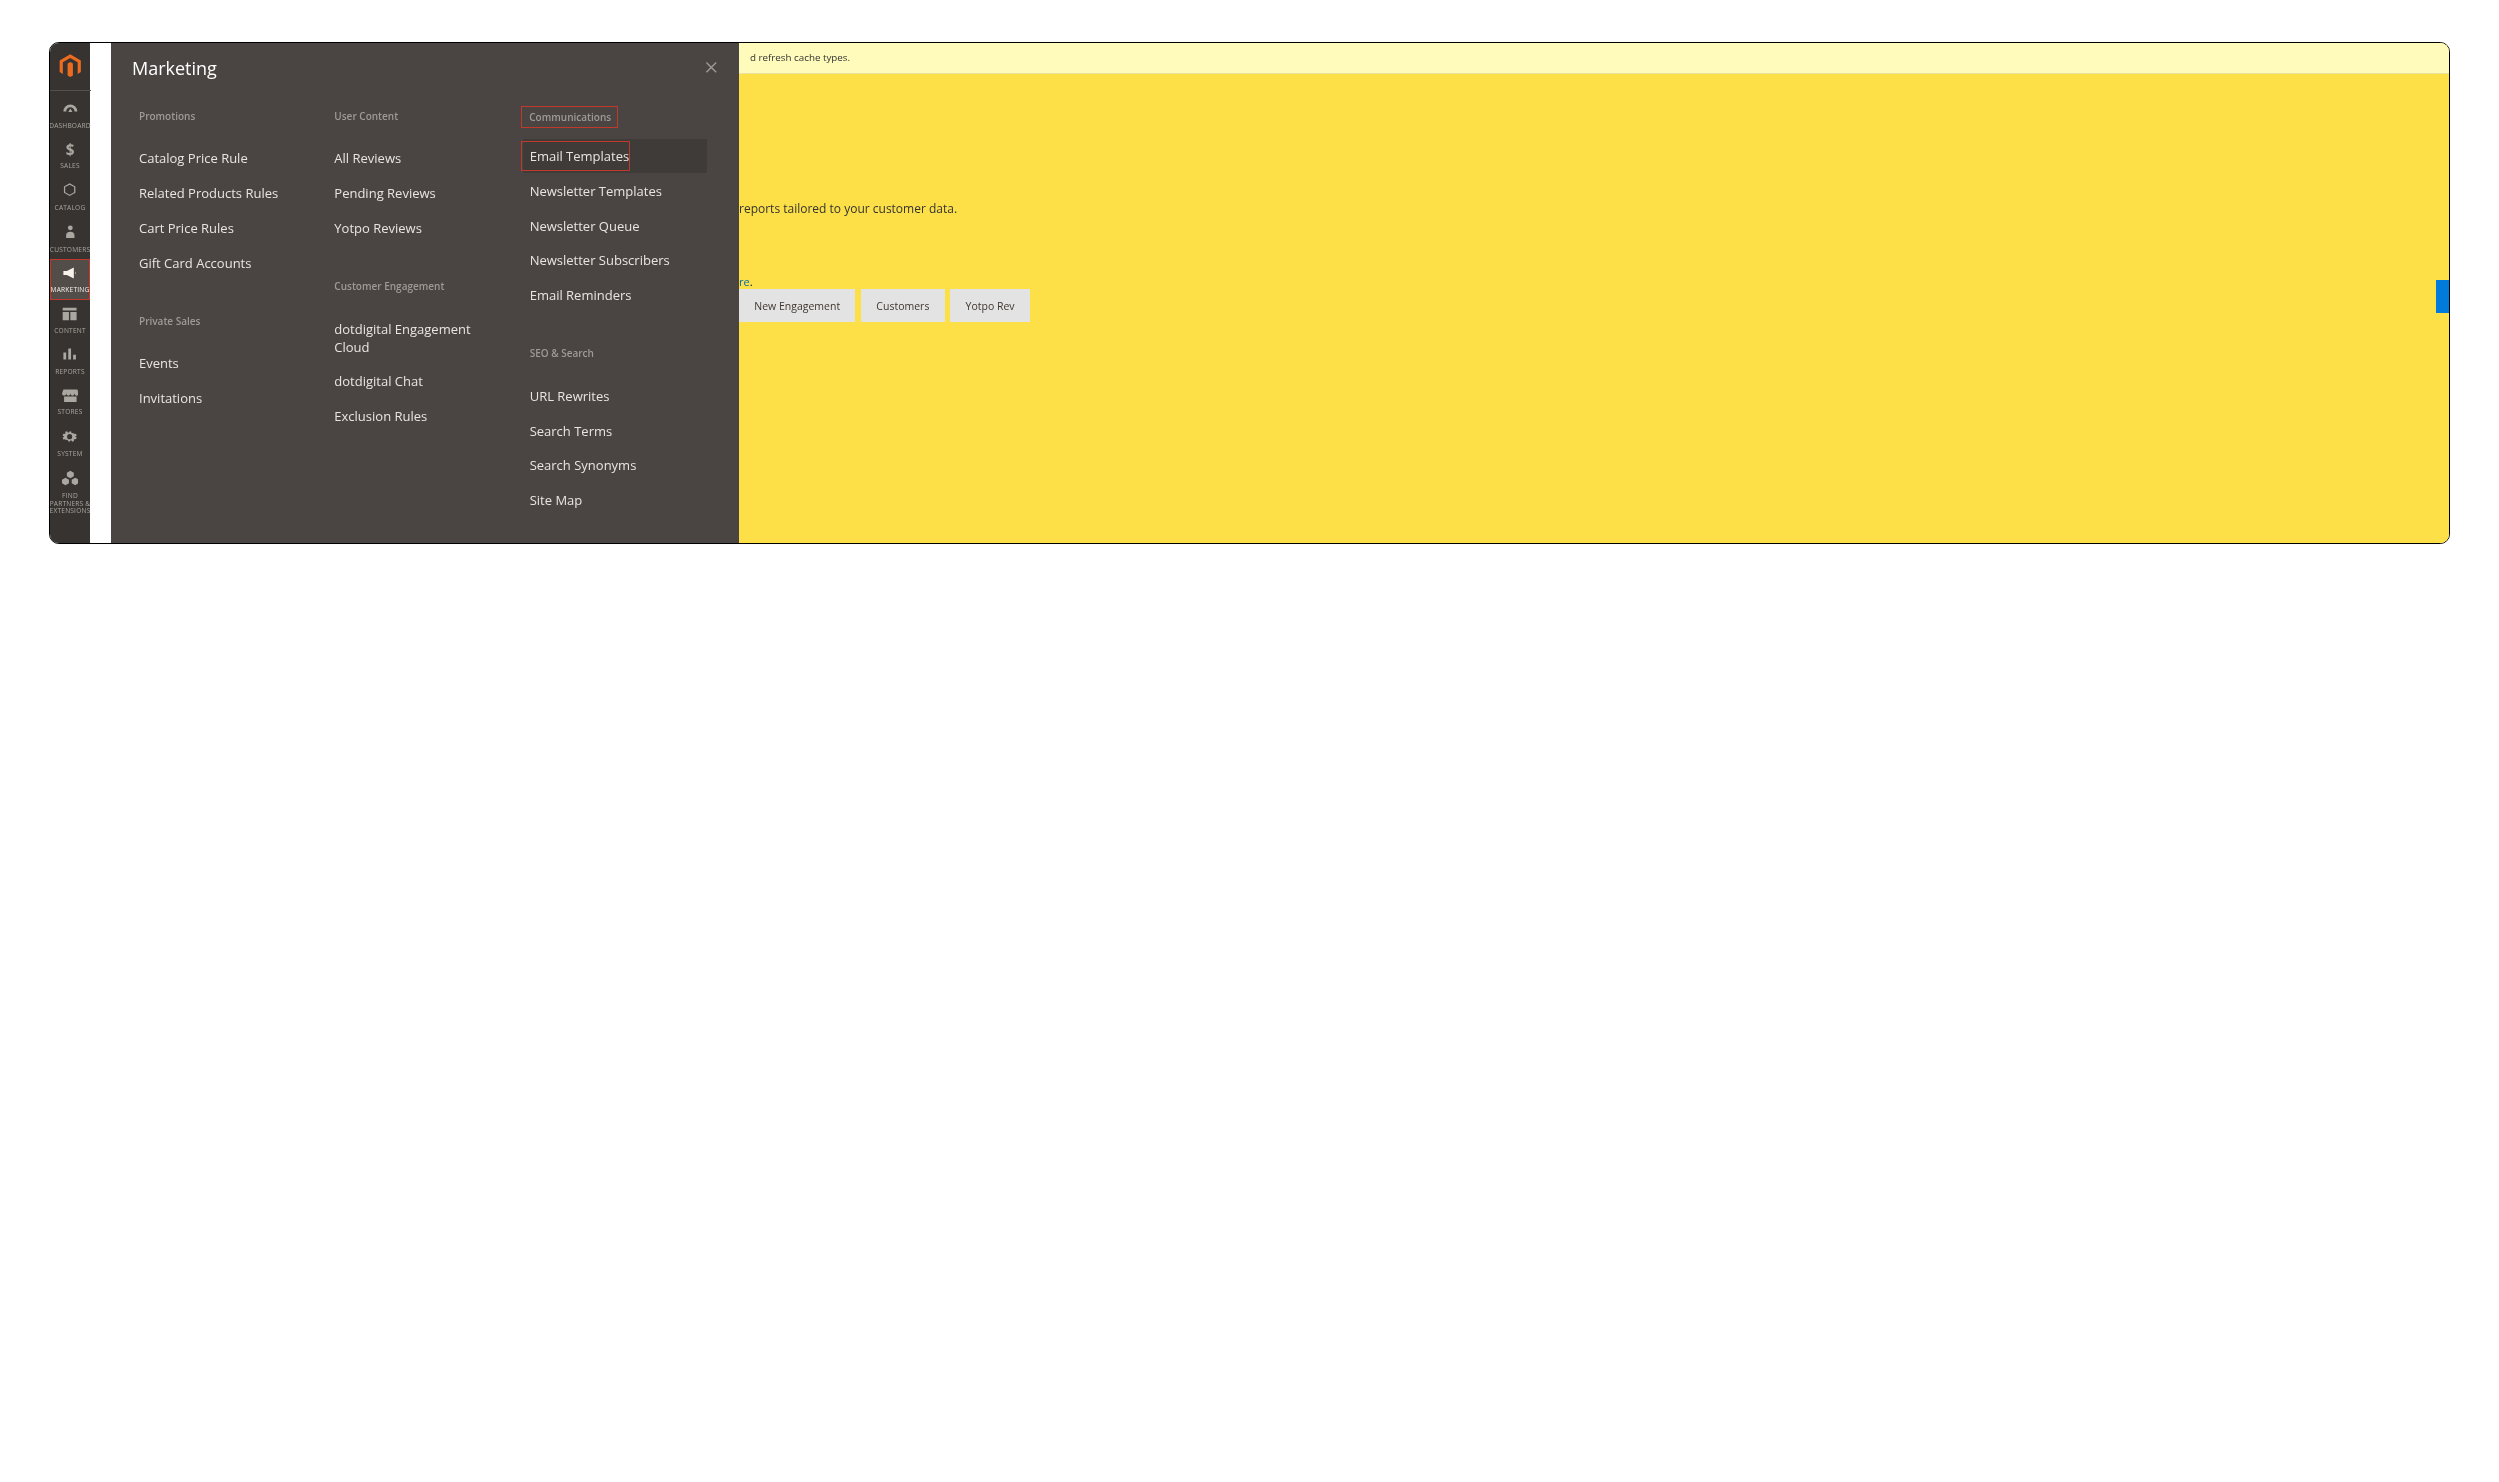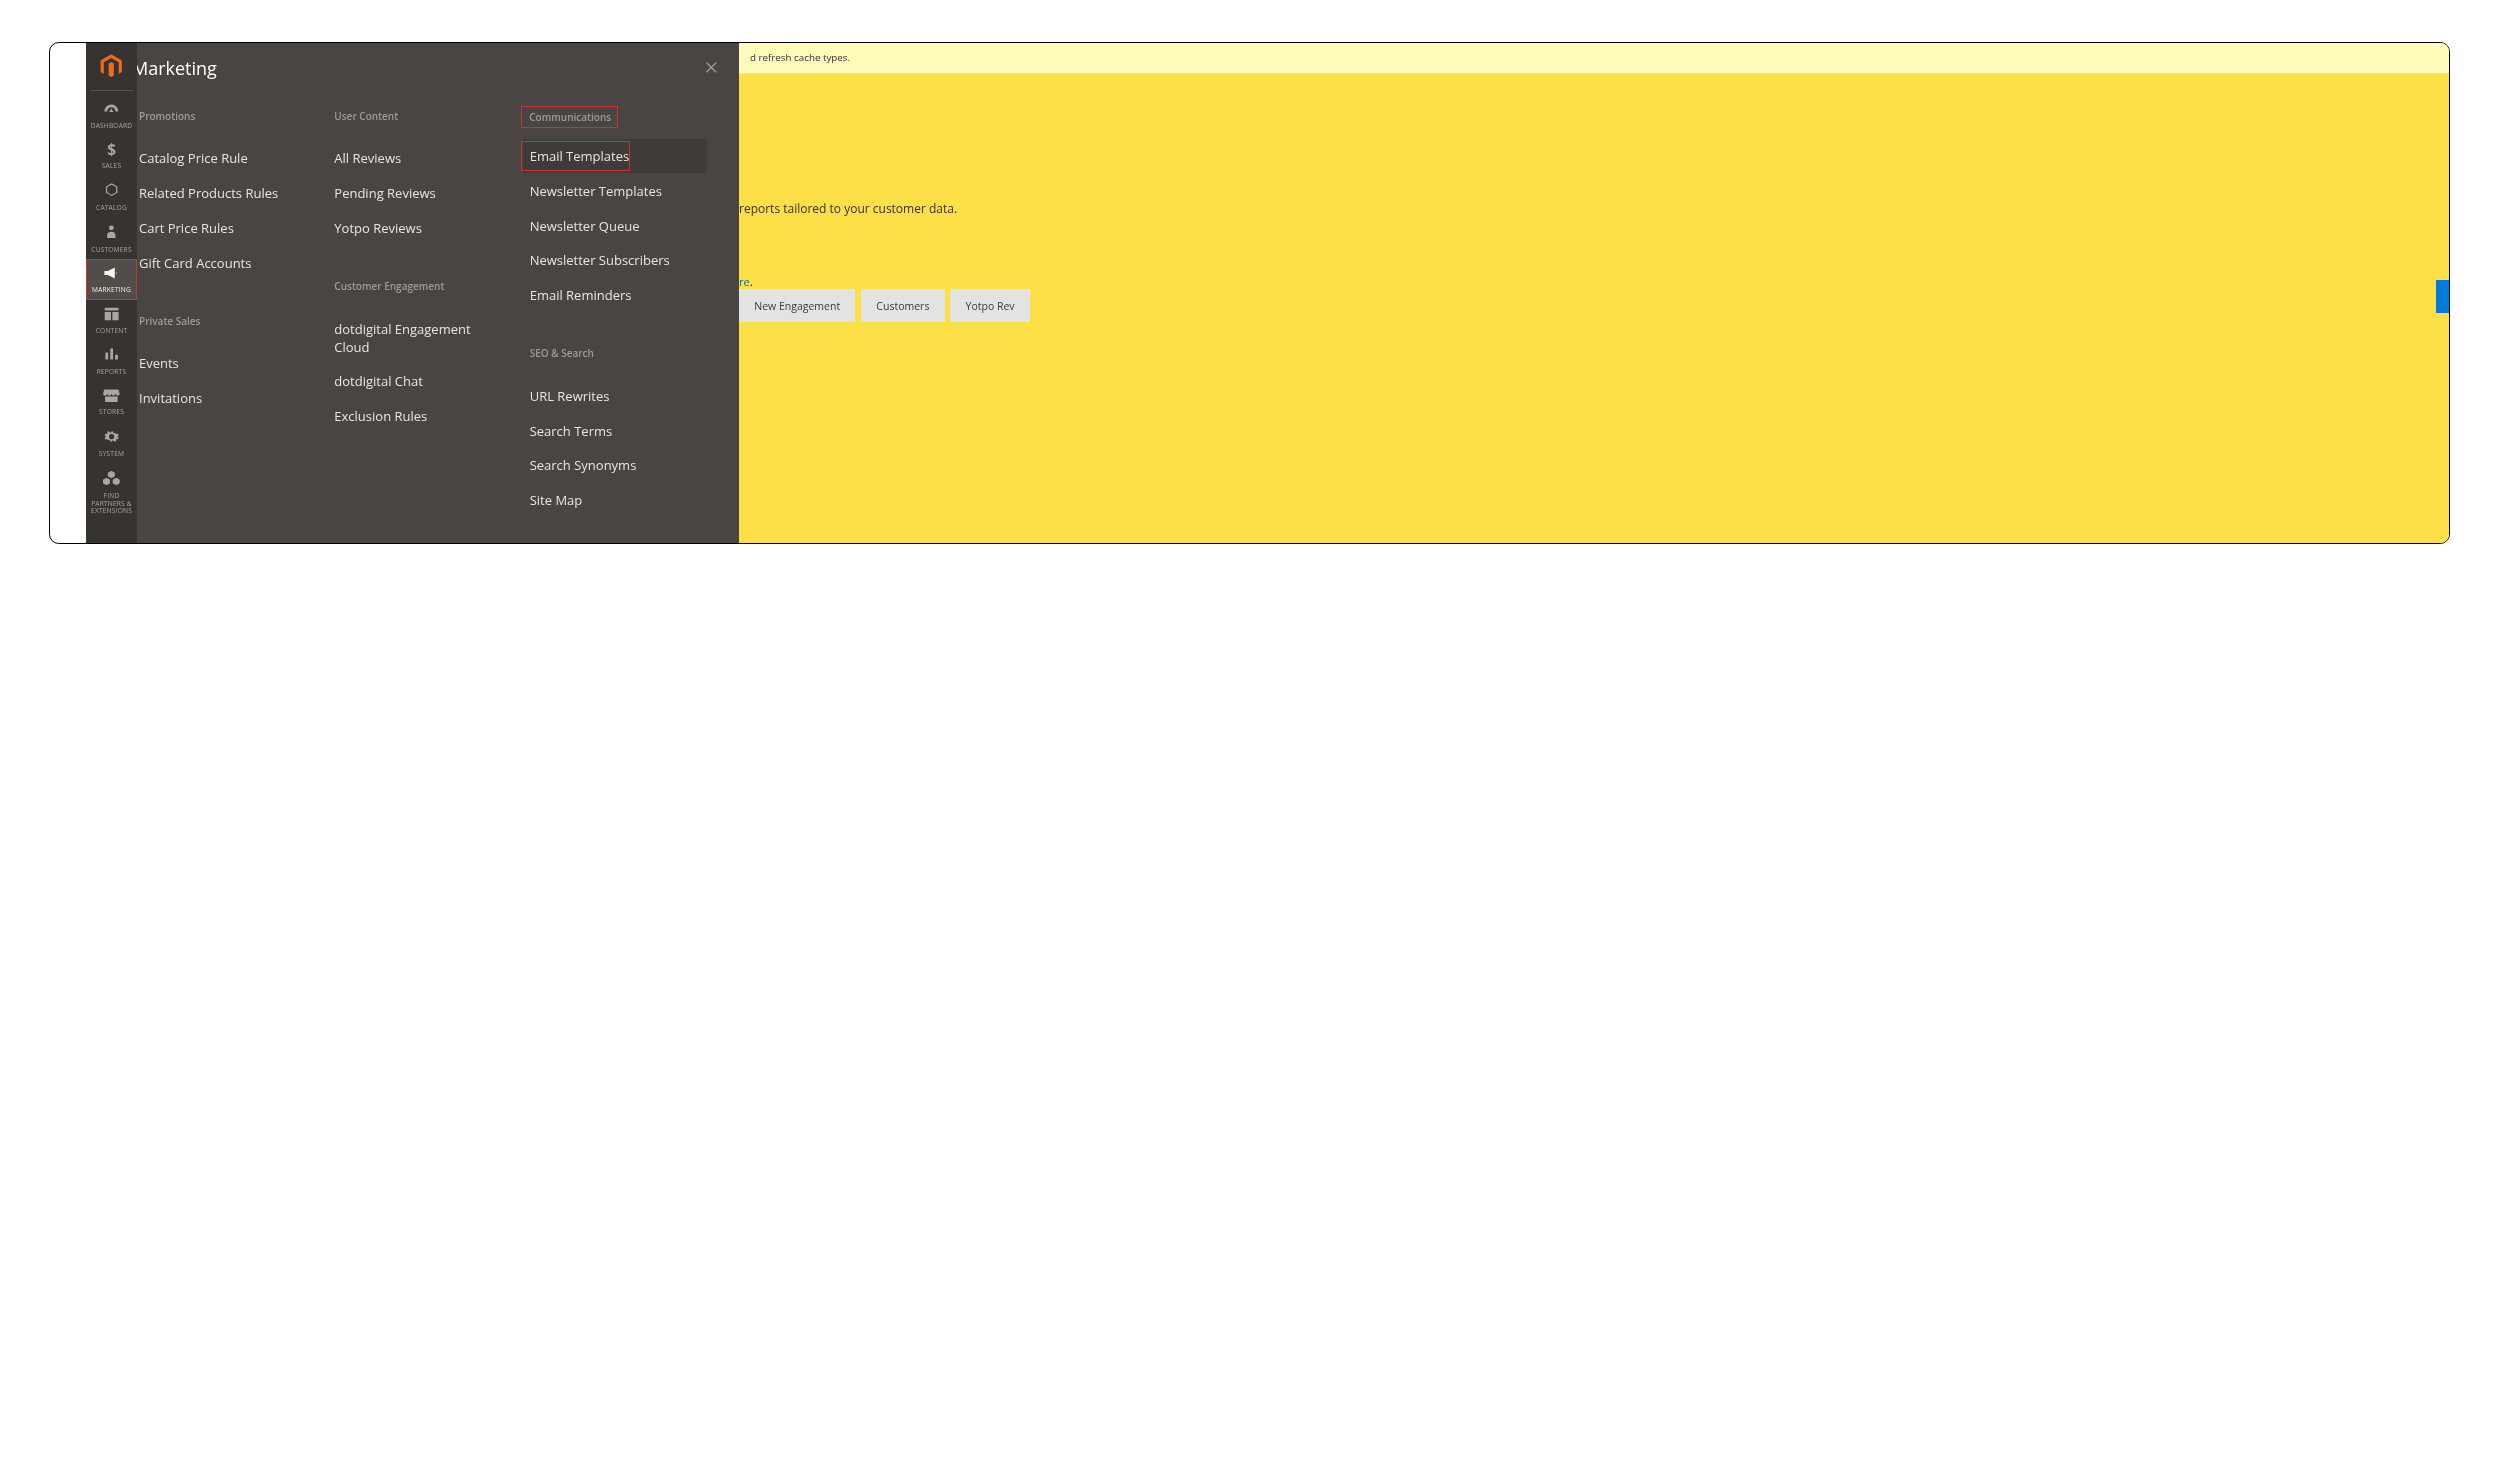--- a/index.html
+++ b/index.html
@@ -16,28 +16,27 @@
   overflow: hidden;
   position: relative;
   background: #fff;
   box-shadow: 0 0 0 0.7px rgba(0,0,0,0.02);
 }
 .sidebar {
   position: absolute;
   left: 0;
   top: 0;
   bottom: 0;
-  width: 51px;
+  width: 40px;
   background: #373330;
   display: flex;
   flex-direction: column;
   align-items: center;
   padding-top: 9.8px;
   z-index: 5;
-  margin-left: 36px;
 }
 .logo {
   width: 26.5px;
   height: 26.5px;
   margin-bottom: 7px;
 }
 .logo svg { width: 100%; height: 100%; }
 .sidebar-divider {
   width: 42px;
   border-top: 0.7px solid #55504c;

